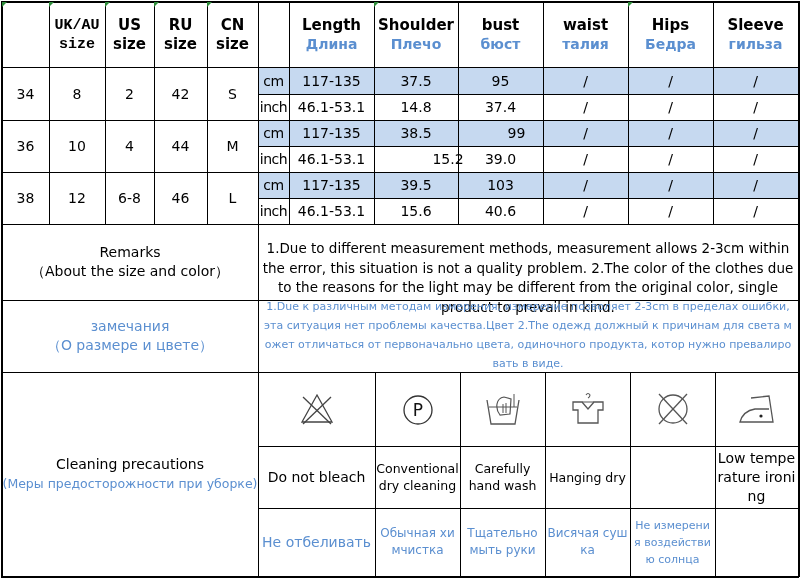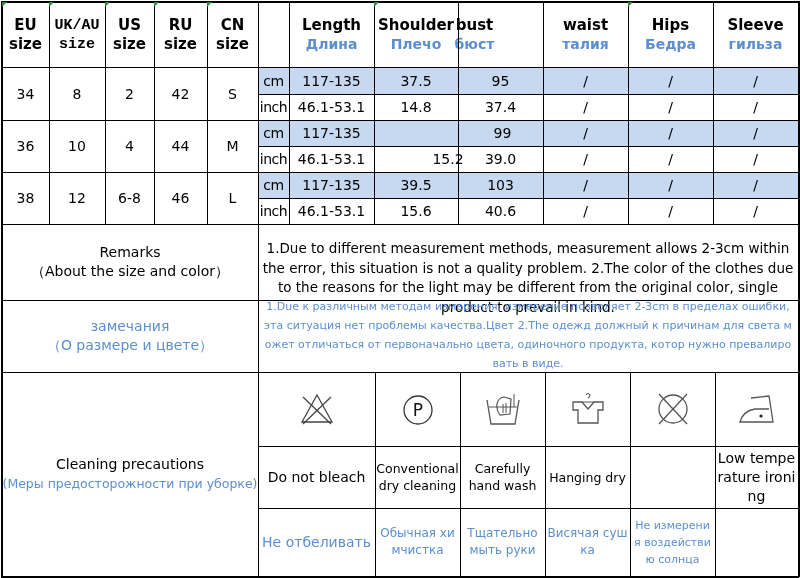--- a/index.html
+++ b/index.html
@@ -24,23 +24,20 @@
 </style>
 </head>
 <body>
 
 <div class="grid">
 
   <div class="c hl" style="left:258px;top:68px;width:540px;height:26px;"></div>
   <div class="c hl" style="left:258px;top:120px;width:540px;height:26px;"></div>
   <div class="c hl" style="left:258px;top:172px;width:540px;height:26px;"></div>
 
-  <div class="c hdr vcol" style="left:2px;top:2px;width:47px;height:65px;">
-      <span style="width:40px;">EU size</span>
-    </div>
   <div class="c hdr vcol" style="left:49px;top:2px;width:56px;height:65px;">
       <span style="width:50px;font-family:Liberation Mono, monospace;">UK/AU size</span>
     </div>
   <div class="c hdr vcol" style="left:105px;top:2px;width:49px;height:65px;">
       <span style="width:40px;">US size</span>
     </div>
   <div class="c hdr vcol" style="left:154px;top:2px;width:53px;height:65px;">
       <span style="width:40px;">RU size</span>
     </div>
   <div class="c hdr vcol" style="left:207px;top:2px;width:51px;height:65px;">
@@ -48,21 +45,21 @@
     </div>
 
   <div class="c hdr vcol" style="left:289px;top:2px;width:85px;height:65px;">
       <span class="en">Length</span>
       <span class="ru">Длина</span>
     </div>
   <div class="c hdr vcol" style="left:374px;top:2px;width:84px;height:65px;">
       <span class="en">Shoulder</span>
       <span class="ru">Плечо</span>
     </div>
-  <div class="c hdr vcol" style="left:432px;top:2px;width:85px;height:65px;">
+  <div class="c hdr vcol" style="left:458px;top:2px;width:85px;height:65px;">
       <span class="en">bust</span>
       <span class="ru">бюст</span>
     </div>
   <div class="c hdr vcol" style="left:543px;top:2px;width:85px;height:65px;">
       <span class="en">waist</span>
       <span class="ru">талия</span>
     </div>
   <div class="c hdr vcol" style="left:628px;top:2px;width:85px;height:65px;">
       <span class="en">Hips</span>
       <span class="ru">Бедра</span>
@@ -92,21 +89,22 @@
   <div class="c val" style="left:628px;top:94px;width:85px;height:26px;">/</div>
   <div class="c val" style="left:713px;top:94px;width:85px;height:26px;">/</div>
 
   <div class="c val" style="left:2px;top:120px;width:47px;height:52px;">36</div>
   <div class="c val" style="left:49px;top:120px;width:56px;height:52px;">10</div>
   <div class="c val" style="left:105px;top:120px;width:49px;height:52px;">4</div>
   <div class="c val" style="left:154px;top:120px;width:53px;height:52px;">44</div>
   <div class="c val" style="left:207px;top:120px;width:51px;height:52px;">M</div>
   <div class="c unit" style="left:258px;top:120px;width:31px;height:26px;">cm</div>
   <div class="c val" style="left:289px;top:120px;width:85px;height:26px;">117-135</div>
-  <div class="c val" style="left:444px;top:120px;width:85px;height:26px;padding-left:32px;">99</div>
+  <div class="c val" style="left:374px;top:120px;width:84px;height:26px;">38.5</div>
+  <div class="c val" style="left:458px;top:120px;width:85px;height:26px;padding-left:32px;">99</div>
   <div class="c val" style="left:543px;top:120px;width:85px;height:26px;">/</div>
   <div class="c val" style="left:628px;top:120px;width:85px;height:26px;">/</div>
   <div class="c val" style="left:713px;top:120px;width:85px;height:26px;">/</div>
   <div class="c unit" style="left:258px;top:146px;width:31px;height:26px;">inch</div>
   <div class="c val" style="left:289px;top:146px;width:85px;height:26px;">46.1-53.1</div>
   <div class="c val" style="left:374px;top:146px;width:84px;height:26px;margin-left:32px;">15.2</div>
   <div class="c val" style="left:458px;top:146px;width:85px;height:26px;">39.0</div>
   <div class="c val" style="left:543px;top:146px;width:85px;height:26px;">/</div>
   <div class="c val" style="left:628px;top:146px;width:85px;height:26px;">/</div>
   <div class="c val" style="left:713px;top:146px;width:85px;height:26px;">/</div>

